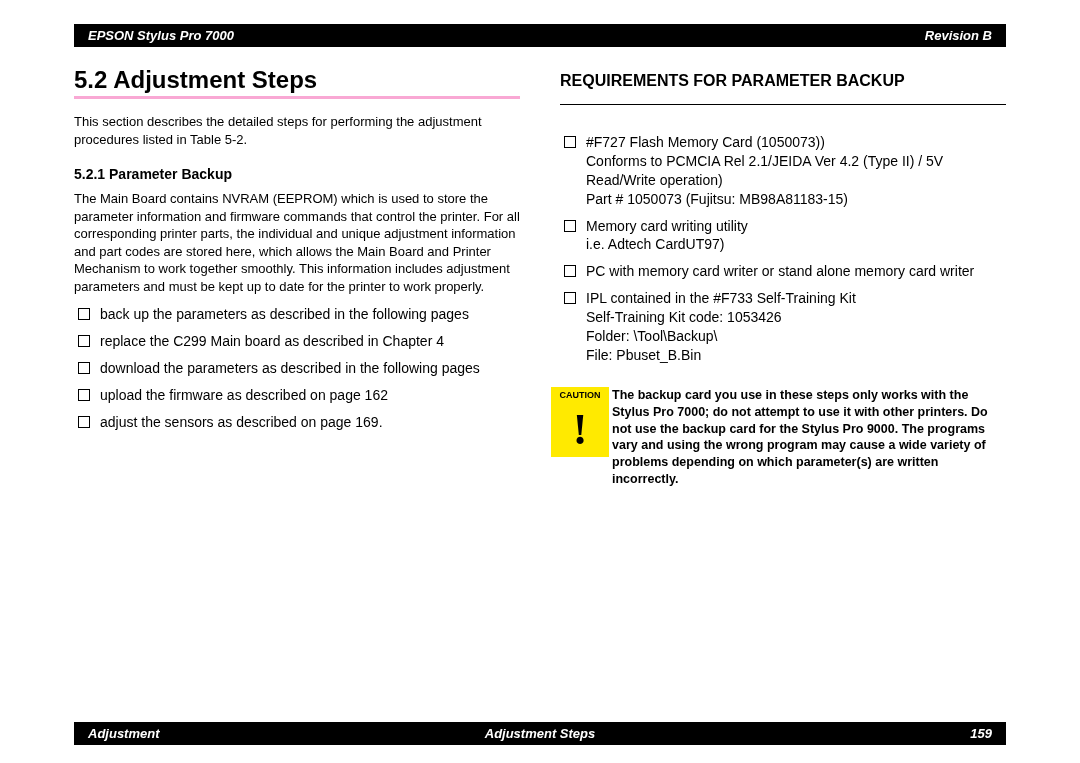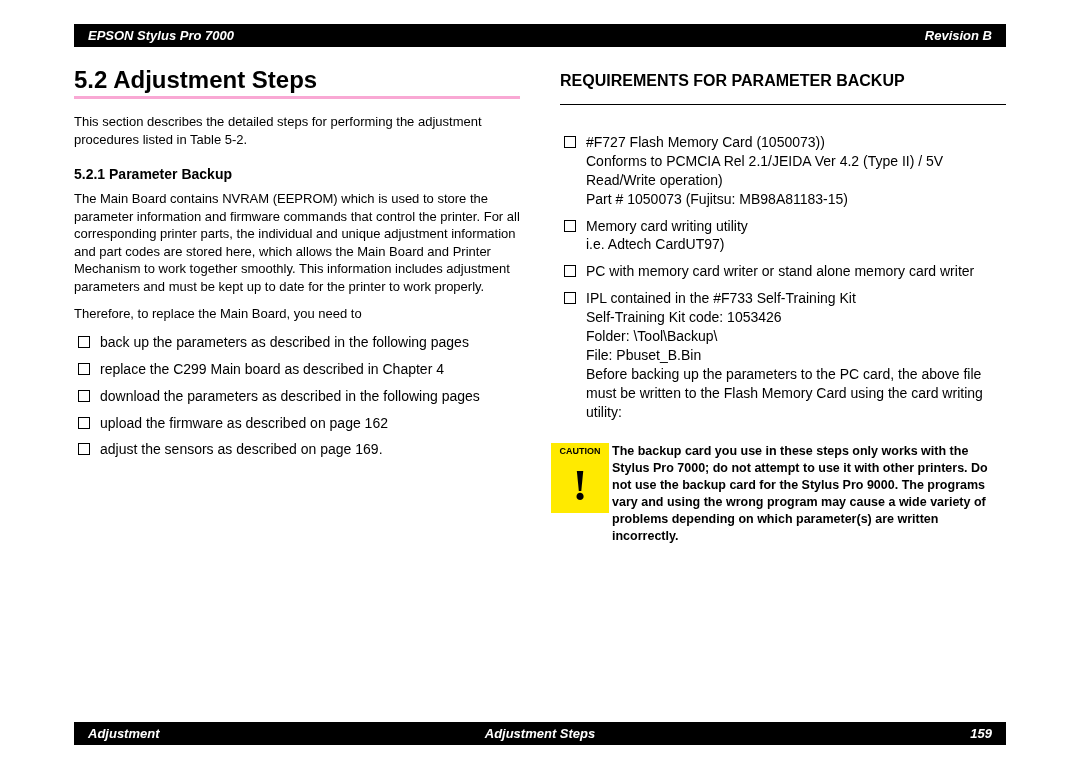--- a/index.html
+++ b/index.html
@@ -142,21 +142,20 @@
   <span>EPSON Stylus Pro 7000</span>
   <span>Revision B</span>
 </div>
 
 <div class="content">
   <div class="col">
     <h1>5.2  Adjustment Steps</h1>
     <p>This section describes the detailed steps for performing the adjustment procedures listed in Table 5-2.</p>
     <h2>5.2.1  Parameter Backup</h2>
     <p>The Main Board contains NVRAM (EEPROM) which is used to store the parameter information and firmware commands that control the printer. For all corresponding printer parts, the individual and unique adjustment information and part codes are stored here, which allows the Main Board and Printer Mechanism to work together smoothly. This information includes adjustment parameters and must be kept up to date for the printer to work properly.</p>
-    <p>Therefore, to replace the Main Board, you need to</p>
     <ul class="checklist">
       <li>back up the parameters as described in the following pages</li>
       <li>replace the C299 Main board as described in Chapter 4</li>
       <li>download the parameters as described in the following pages</li>
       <li>upload the firmware as described on page 162</li>
       <li>adjust the sensors as described on page 169.</li>
     </ul>
   </div>
 
   <div class="col">
@@ -172,21 +171,20 @@
         <span>i.e. Adtech CardUT97)</span>
       </li>
       <li>
         <span>PC with memory card writer or stand alone memory card writer</span>
       </li>
       <li>
         <span>IPL contained in the #F733 Self-Training Kit</span><br>
         <span>Self-Training Kit code: 1053426</span><br>
         <span>Folder: \Tool\Backup\</span><br>
         <span>File: Pbuset_B.Bin</span><br>
-        <span>Before backing up the parameters to the PC card, the above file must be written to the Flash Memory Card using the card writing utility:</span>
       </li>
     </ul>
 
     <div class="caution-block">
       <div class="caution-icon">
         <div class="caution-label">CAUTION</div>
         <div class="caution-triangle">!</div>
       </div>
       <div class="caution-text">The backup card you use in these steps only works with the Stylus Pro 7000; do not attempt to use it with other printers. Do not use the backup card for the Stylus Pro 9000. The programs vary and using the wrong program may cause a wide variety of problems depending on which parameter(s) are written incorrectly.</div>
     </div>

